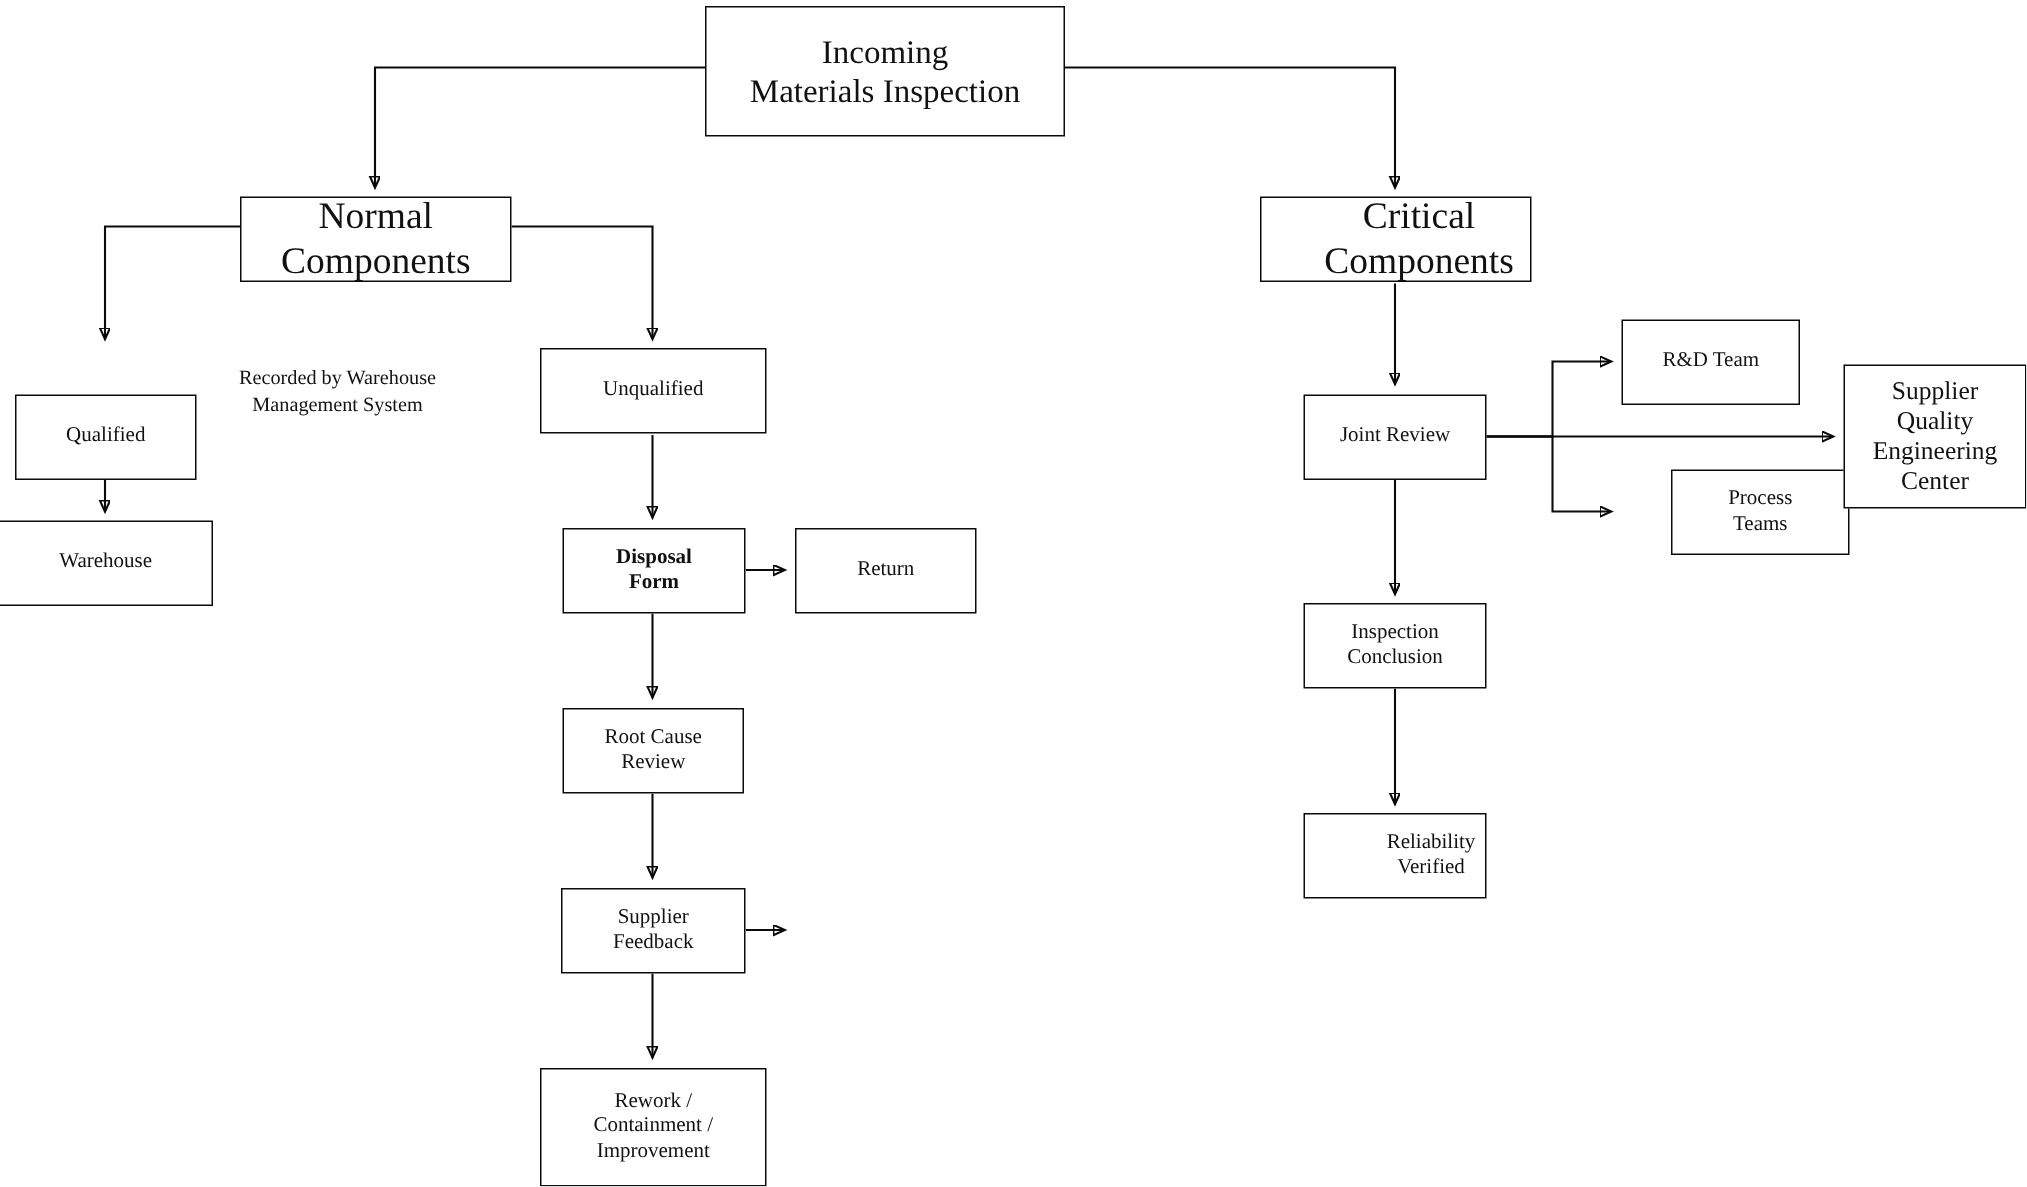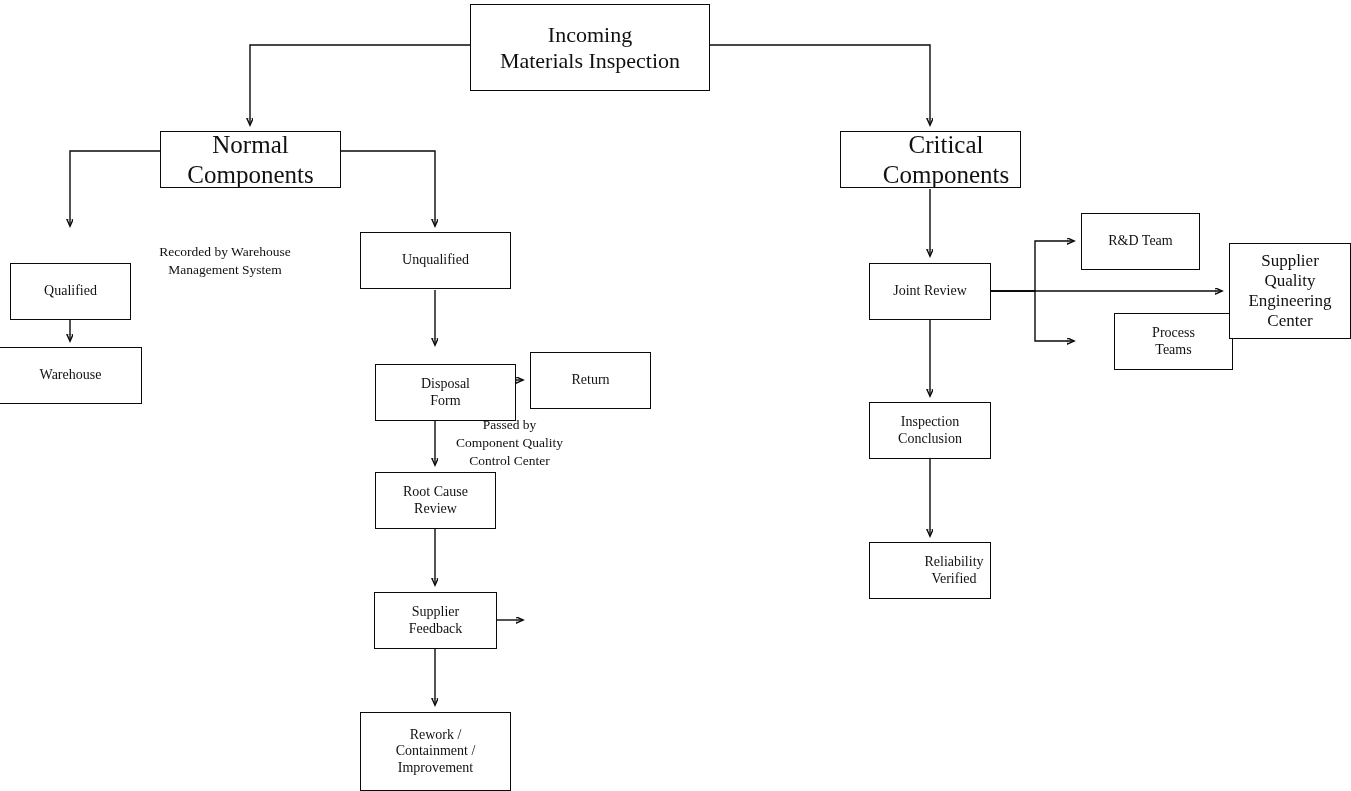--- a/index.html
+++ b/index.html
@@ -110,21 +110,21 @@
   <div class="node lvl1" style="left:160px; top:131px; width:181px; height:57px;">Normal Components</div>
 
   <div class="node lvl1" style="left:840px; top:131px; width:181px; height:57px;padding-left:31px;">Critical Components</div>
 
   <div class="node lvl2" style="left:10px; top:232px; width:121px; height:57px;margin-top:31px;">Qualified</div>
 
   <div class="node lvl2" style="left:-1px; top:347px; width:143px; height:57px;text-align:center;">Warehouse</div>
 
   <div class="node lvl2" style="left:360px; top:232px; width:151px; height:57px;">Unqualified</div>
 
-  <div class="node lvl2" style="left:375px; top:364px; width:141px; height:57px;">Disposal
+  <div class="node lvl2" style="left:375px; top:352px; width:122px; height:57px;font-weight:bold;">Disposal
 Form</div>
 
   <div class="node lvl2" style="left:530px; top:352px; width:121px; height:57px;">Return</div>
 
   <div class="node lvl2" style="left:375px; top:472px; width:121px; height:57px;">Root Cause
 Review</div>
 
   <div class="node lvl2" style="left:374px; top:592px; width:123px; height:57px;">Supplier
 Feedback</div>
 
@@ -147,17 +147,14 @@
 
   <div class="node lvl2" style="left:869px; top:402px; width:122px; height:57px;">Inspection
 Conclusion</div>
 
   <div class="node lvl2" style="left:869px; top:542px; width:122px; height:57px;padding-left:48px;">Reliability
 Verified</div>
 
   <div class="edge-label" style="left:140px; top:243px; width:170px;">Recorded by Warehouse
 Management System</div>
 
-  <div class="edge-label" style="left:432px; top:416px; width:155px;">Passed by
-Component Quality
-Control Center</div>
 
 </div>
 
 </body></html>

